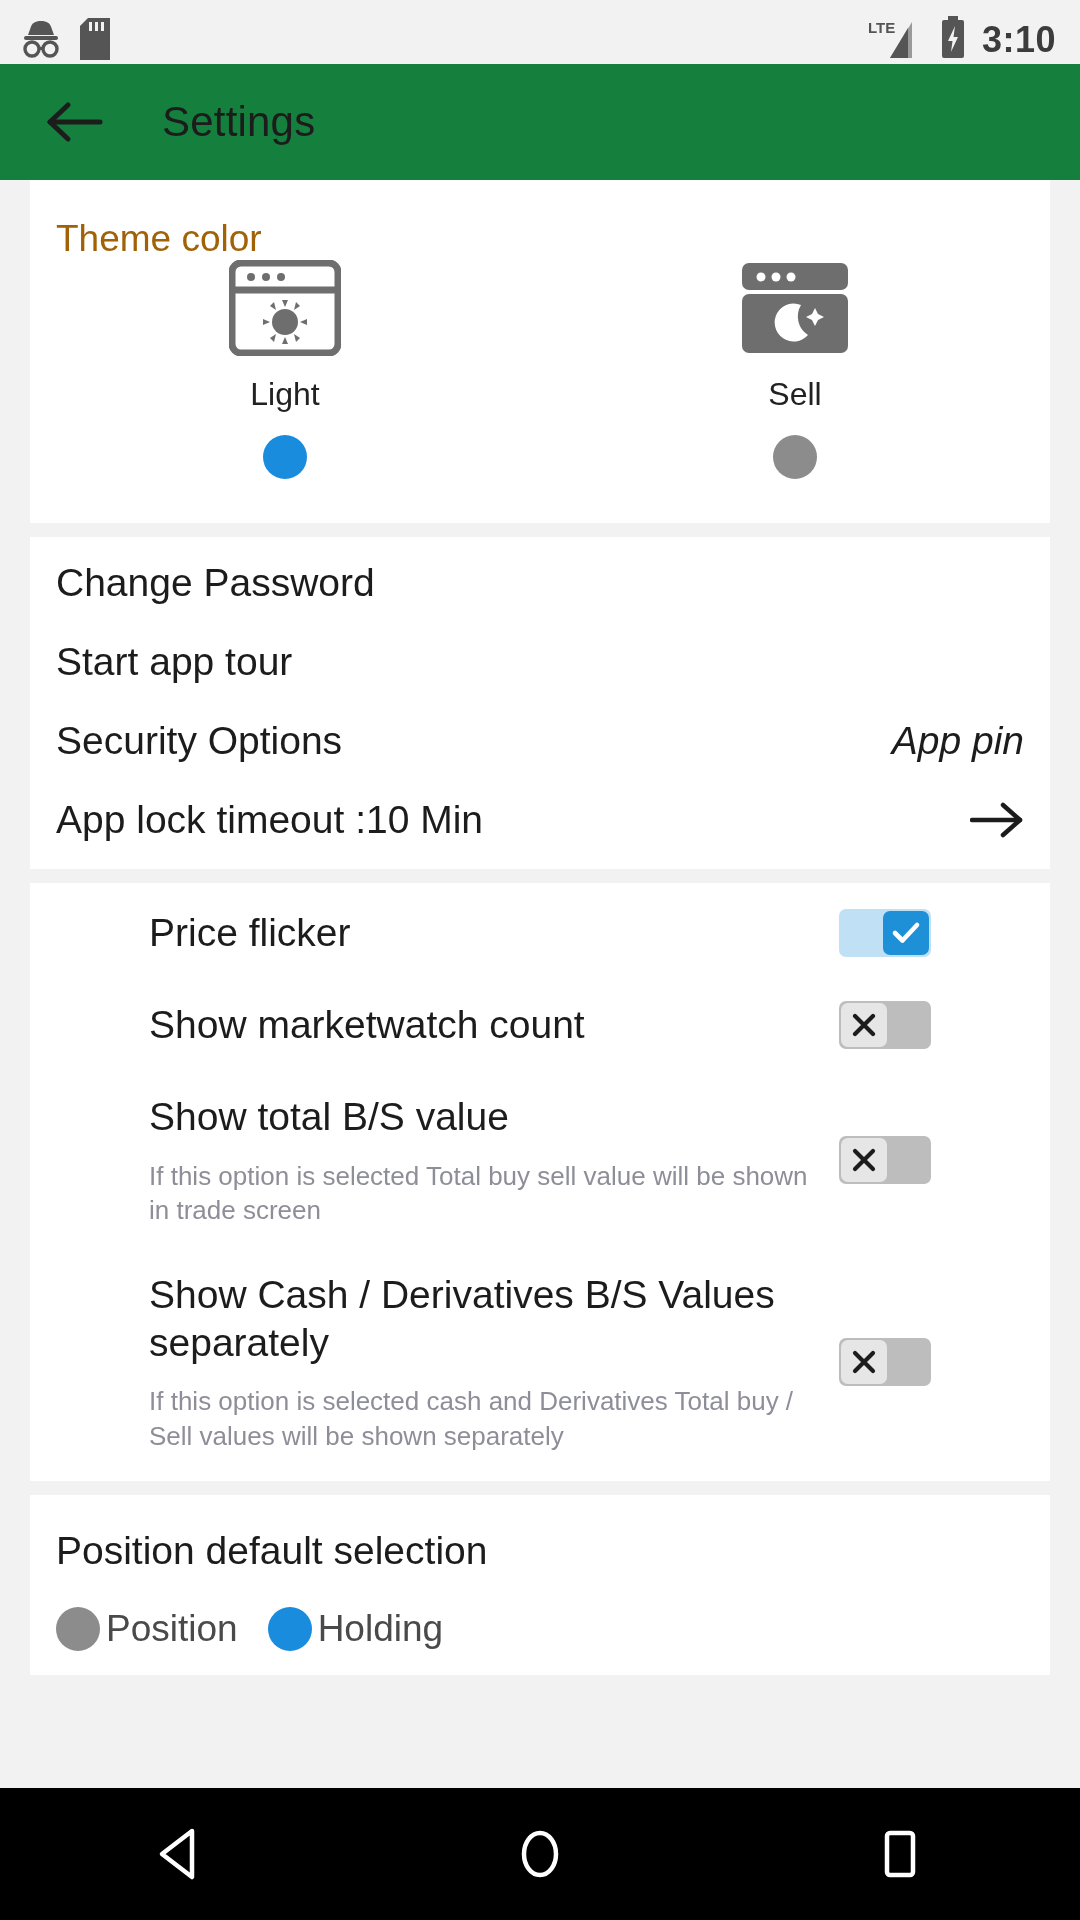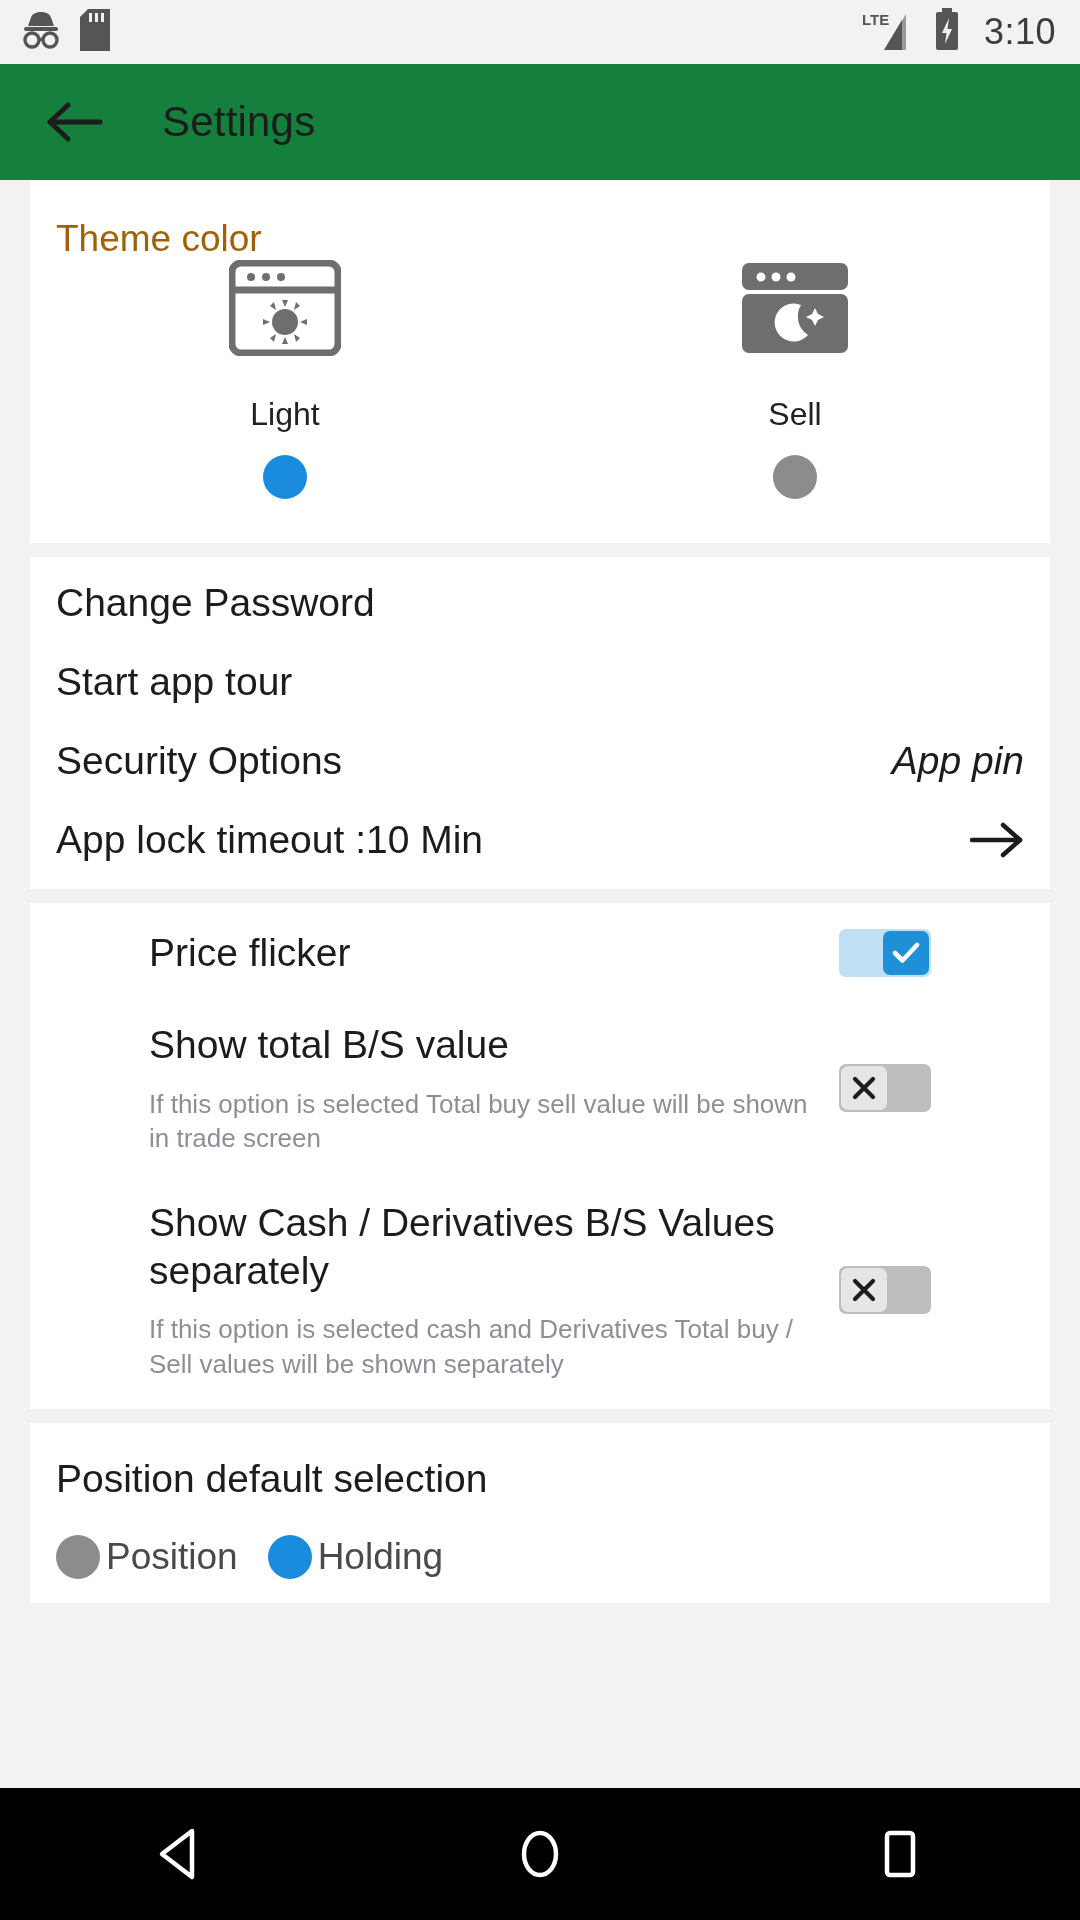--- a/index.html
+++ b/index.html
@@ -13,30 +13,30 @@
     position: relative;
     width: 1080px; height: 1920px;
     background: #f2f2f2;
     display: flex; flex-direction: column;
   }
 
   
   .statusbar {
     height: 64px;
     flex: 0 0 64px;
-    display: flex; align-items: center;
+    display: flex; align-items: flex-end;
     padding: 0 24px 0 18px;
     background: #f2f2f2;
     gap: 8px;
   }
   .status-left { display: flex; align-items: center; gap: 16px; }
   .status-right { margin-left: auto; display: flex; align-items: center; gap: 10px; }
   .status-time {
-    font-size: 36px; color: #3c3c3c; font-weight: 400;
-    letter-spacing: 0.5px; margin-left: 14px;
+    font-size: 36px; color: #3c3c3c; font-weight: 700;
+    letter-spacing: 0.5px; margin-left: 6px;
   }
   .lte-wrap { display:flex; align-items:flex-start; }
 
   
   .appbar {
     height: 116px; flex: 0 0 116px;
     display: flex; align-items: center;
     padding-left: 38px;
     background: #15803d;
   }
@@ -55,21 +55,21 @@
   .card:first-child { margin-top: 0; }
 
   
   .theme-card { padding: 38px 0 44px 0; }
   .theme-title {
     font-size: 37px; color: #a16207; padding-left: 26px; 
   }
   .theme-row { display: flex; }
   .theme-opt { flex: 1; display: flex; flex-direction: column; align-items: center; }
   .theme-ico { width: 112px; height: 96px; }
-  .theme-label { font-size: 32px; color: #222; margin-top: 40px; }
+  .theme-label { font-size: 32px; color: #222; margin-top: 20px; }
   .radio { width: 44px; height: 44px; border-radius: 50%; margin-top: 22px; }
   .radio.sel { background: #1a8cdd; }
   .radio.unsel { background: #8c8c8c; }
 
   
   .list-card { padding: 6px 0 10px 0; }
   .list-row {
     min-height: 79px;
     display: flex; align-items: center;
     padding: 0 26px;
@@ -263,20 +263,32 @@
         </div>
         <span class="switch on">
           <span class="thumb">
             <svg width="30" height="26" viewBox="0 0 30 26">
               <path d="M4 13 L11.5 20.5 L26 5" stroke="#ffffff" stroke-width="4.6" fill="none" stroke-linecap="round" stroke-linejoin="round"></path>
             </svg>
           </span>
         </span>
       </div>
 
+      <div class="toggle-row">
+        <div class="toggle-texts">
+          <div class="toggle-title">Show marketwatch count</div>
+        </div>
+        <span class="switch off">
+          <span class="thumb">
+            <svg width="28" height="28" viewBox="0 0 28 28">
+              <path d="M5 5 L23 23 M23 5 L5 23" stroke="#1c1c1c" stroke-width="4.2" stroke-linecap="round"></path>
+            </svg>
+          </span>
+        </span>
+      </div>
 
       <div class="toggle-row">
         <div class="toggle-texts">
           <div class="toggle-title">Show total B/S value</div>
           <div class="toggle-sub">If this option is selected Total buy sell value will be shown in trade screen</div>
         </div>
         <span class="switch off">
           <span class="thumb">
             <svg width="28" height="28" viewBox="0 0 28 28">
               <path d="M5 5 L23 23 M23 5 L5 23" stroke="#1c1c1c" stroke-width="4.2" stroke-linecap="round"></path>

